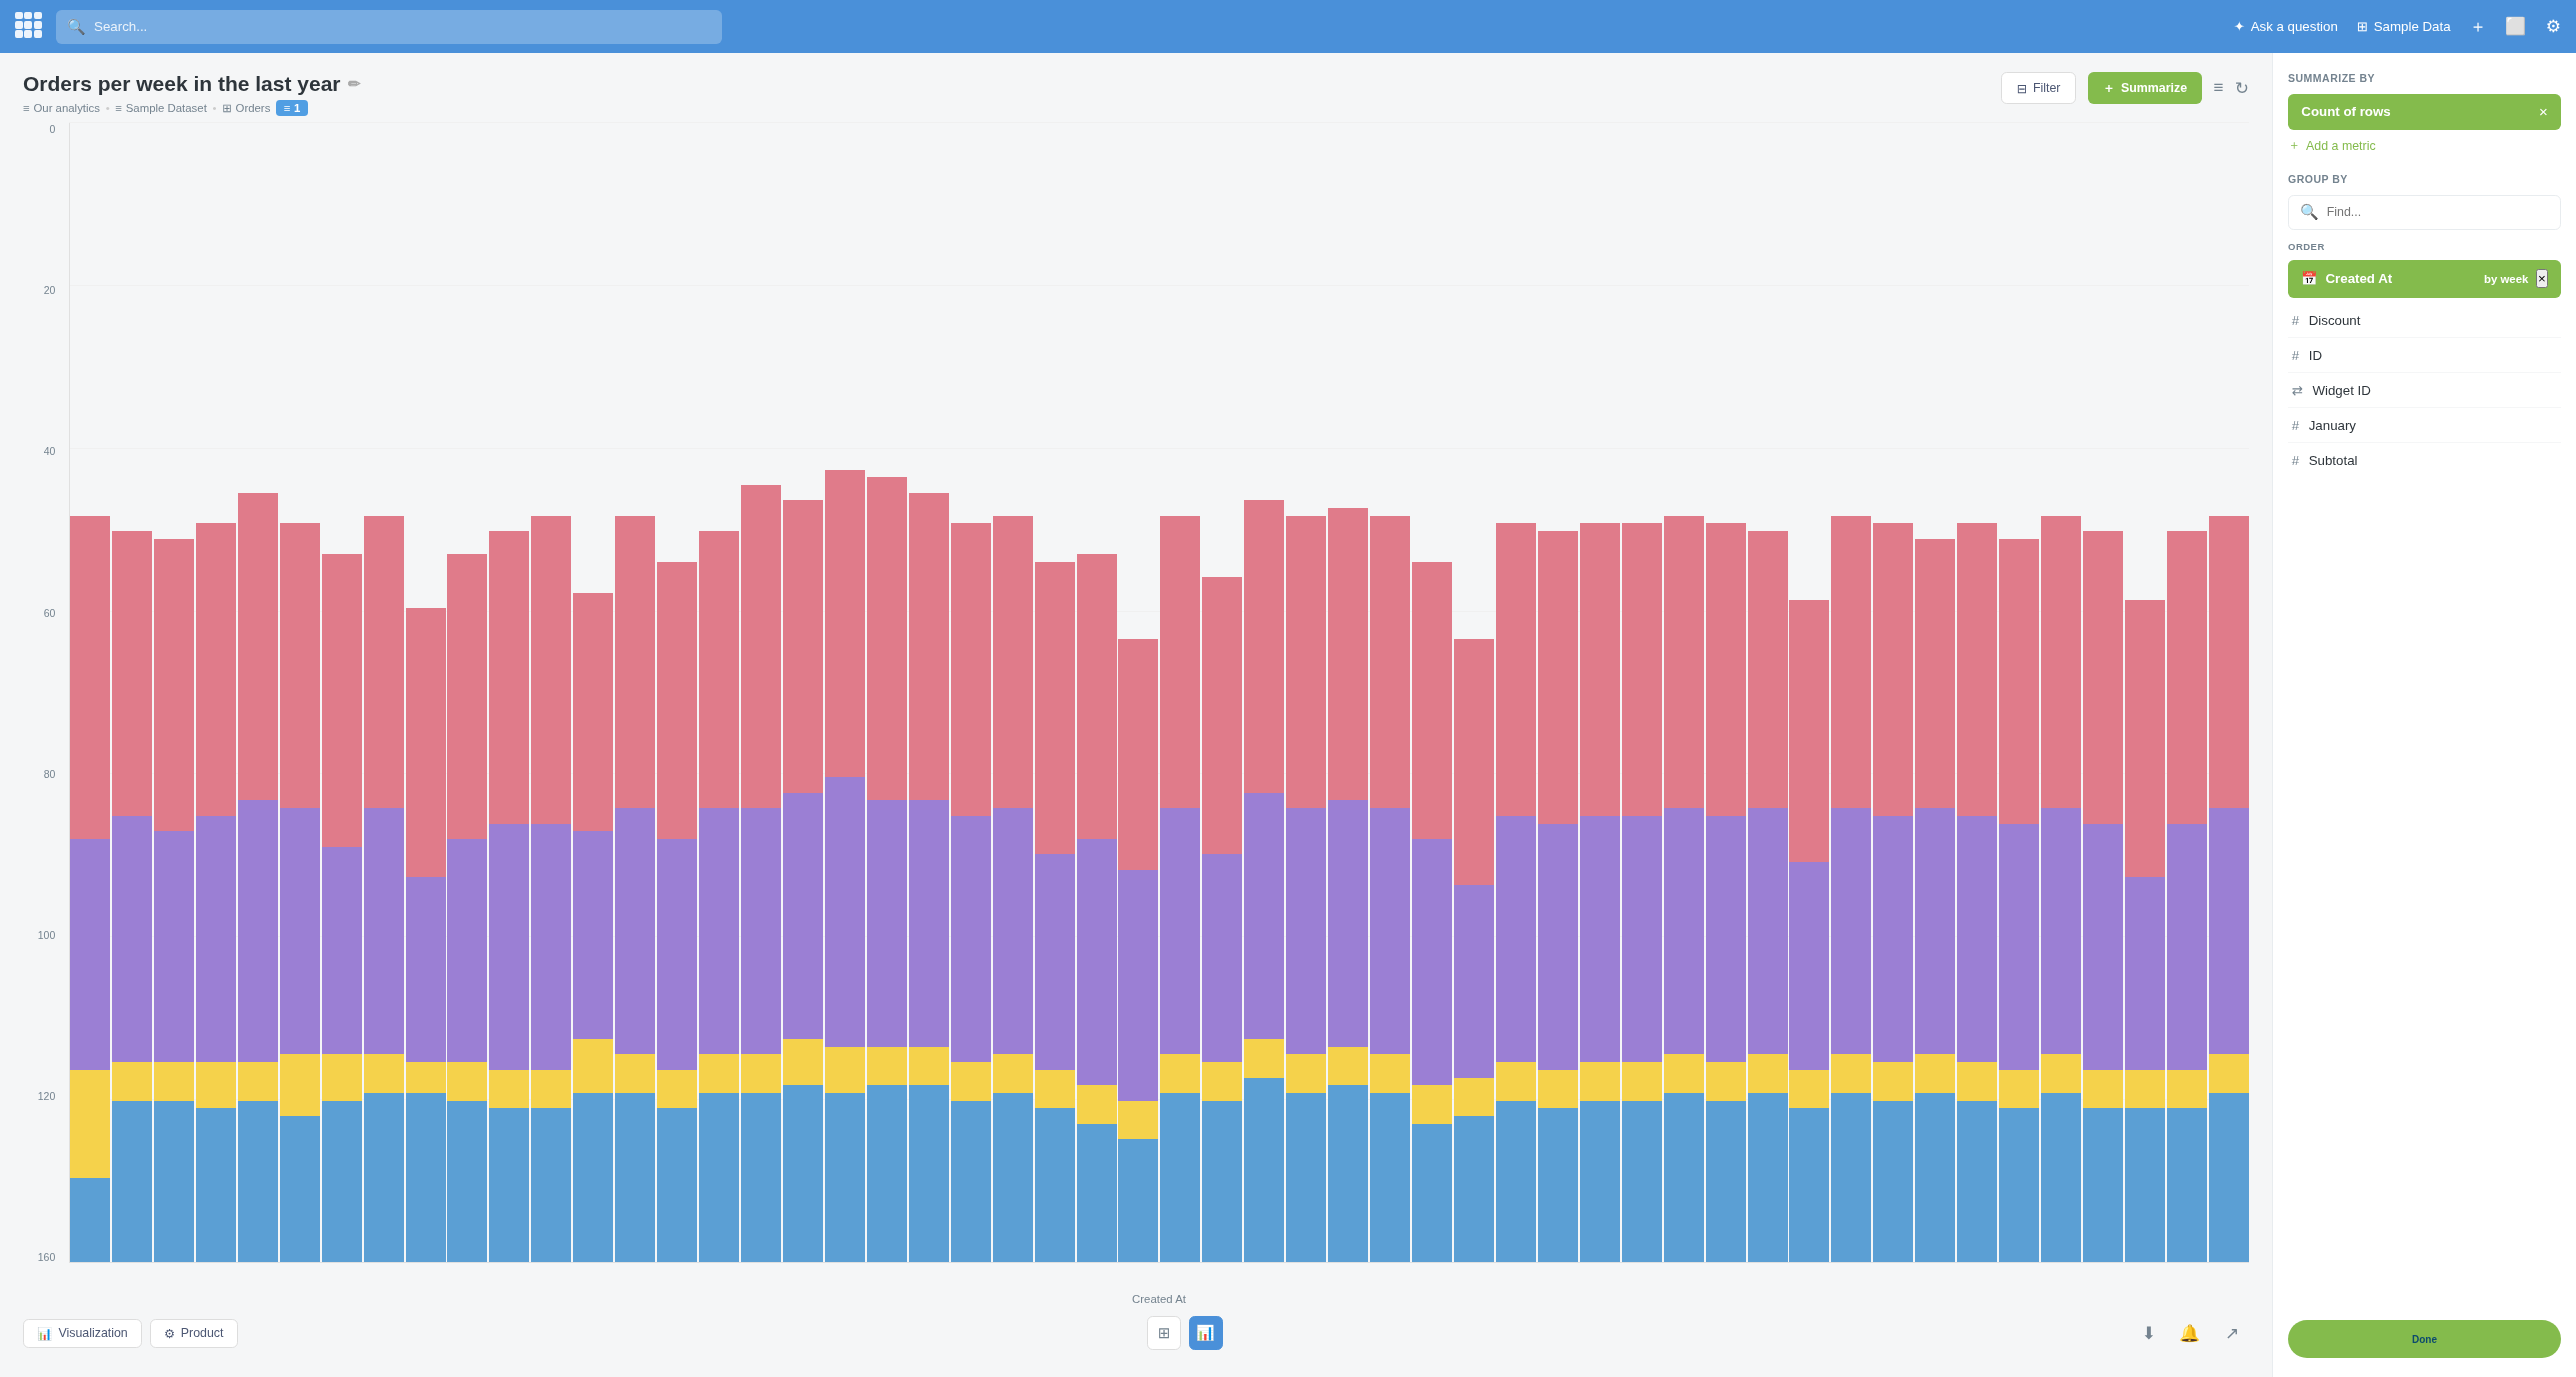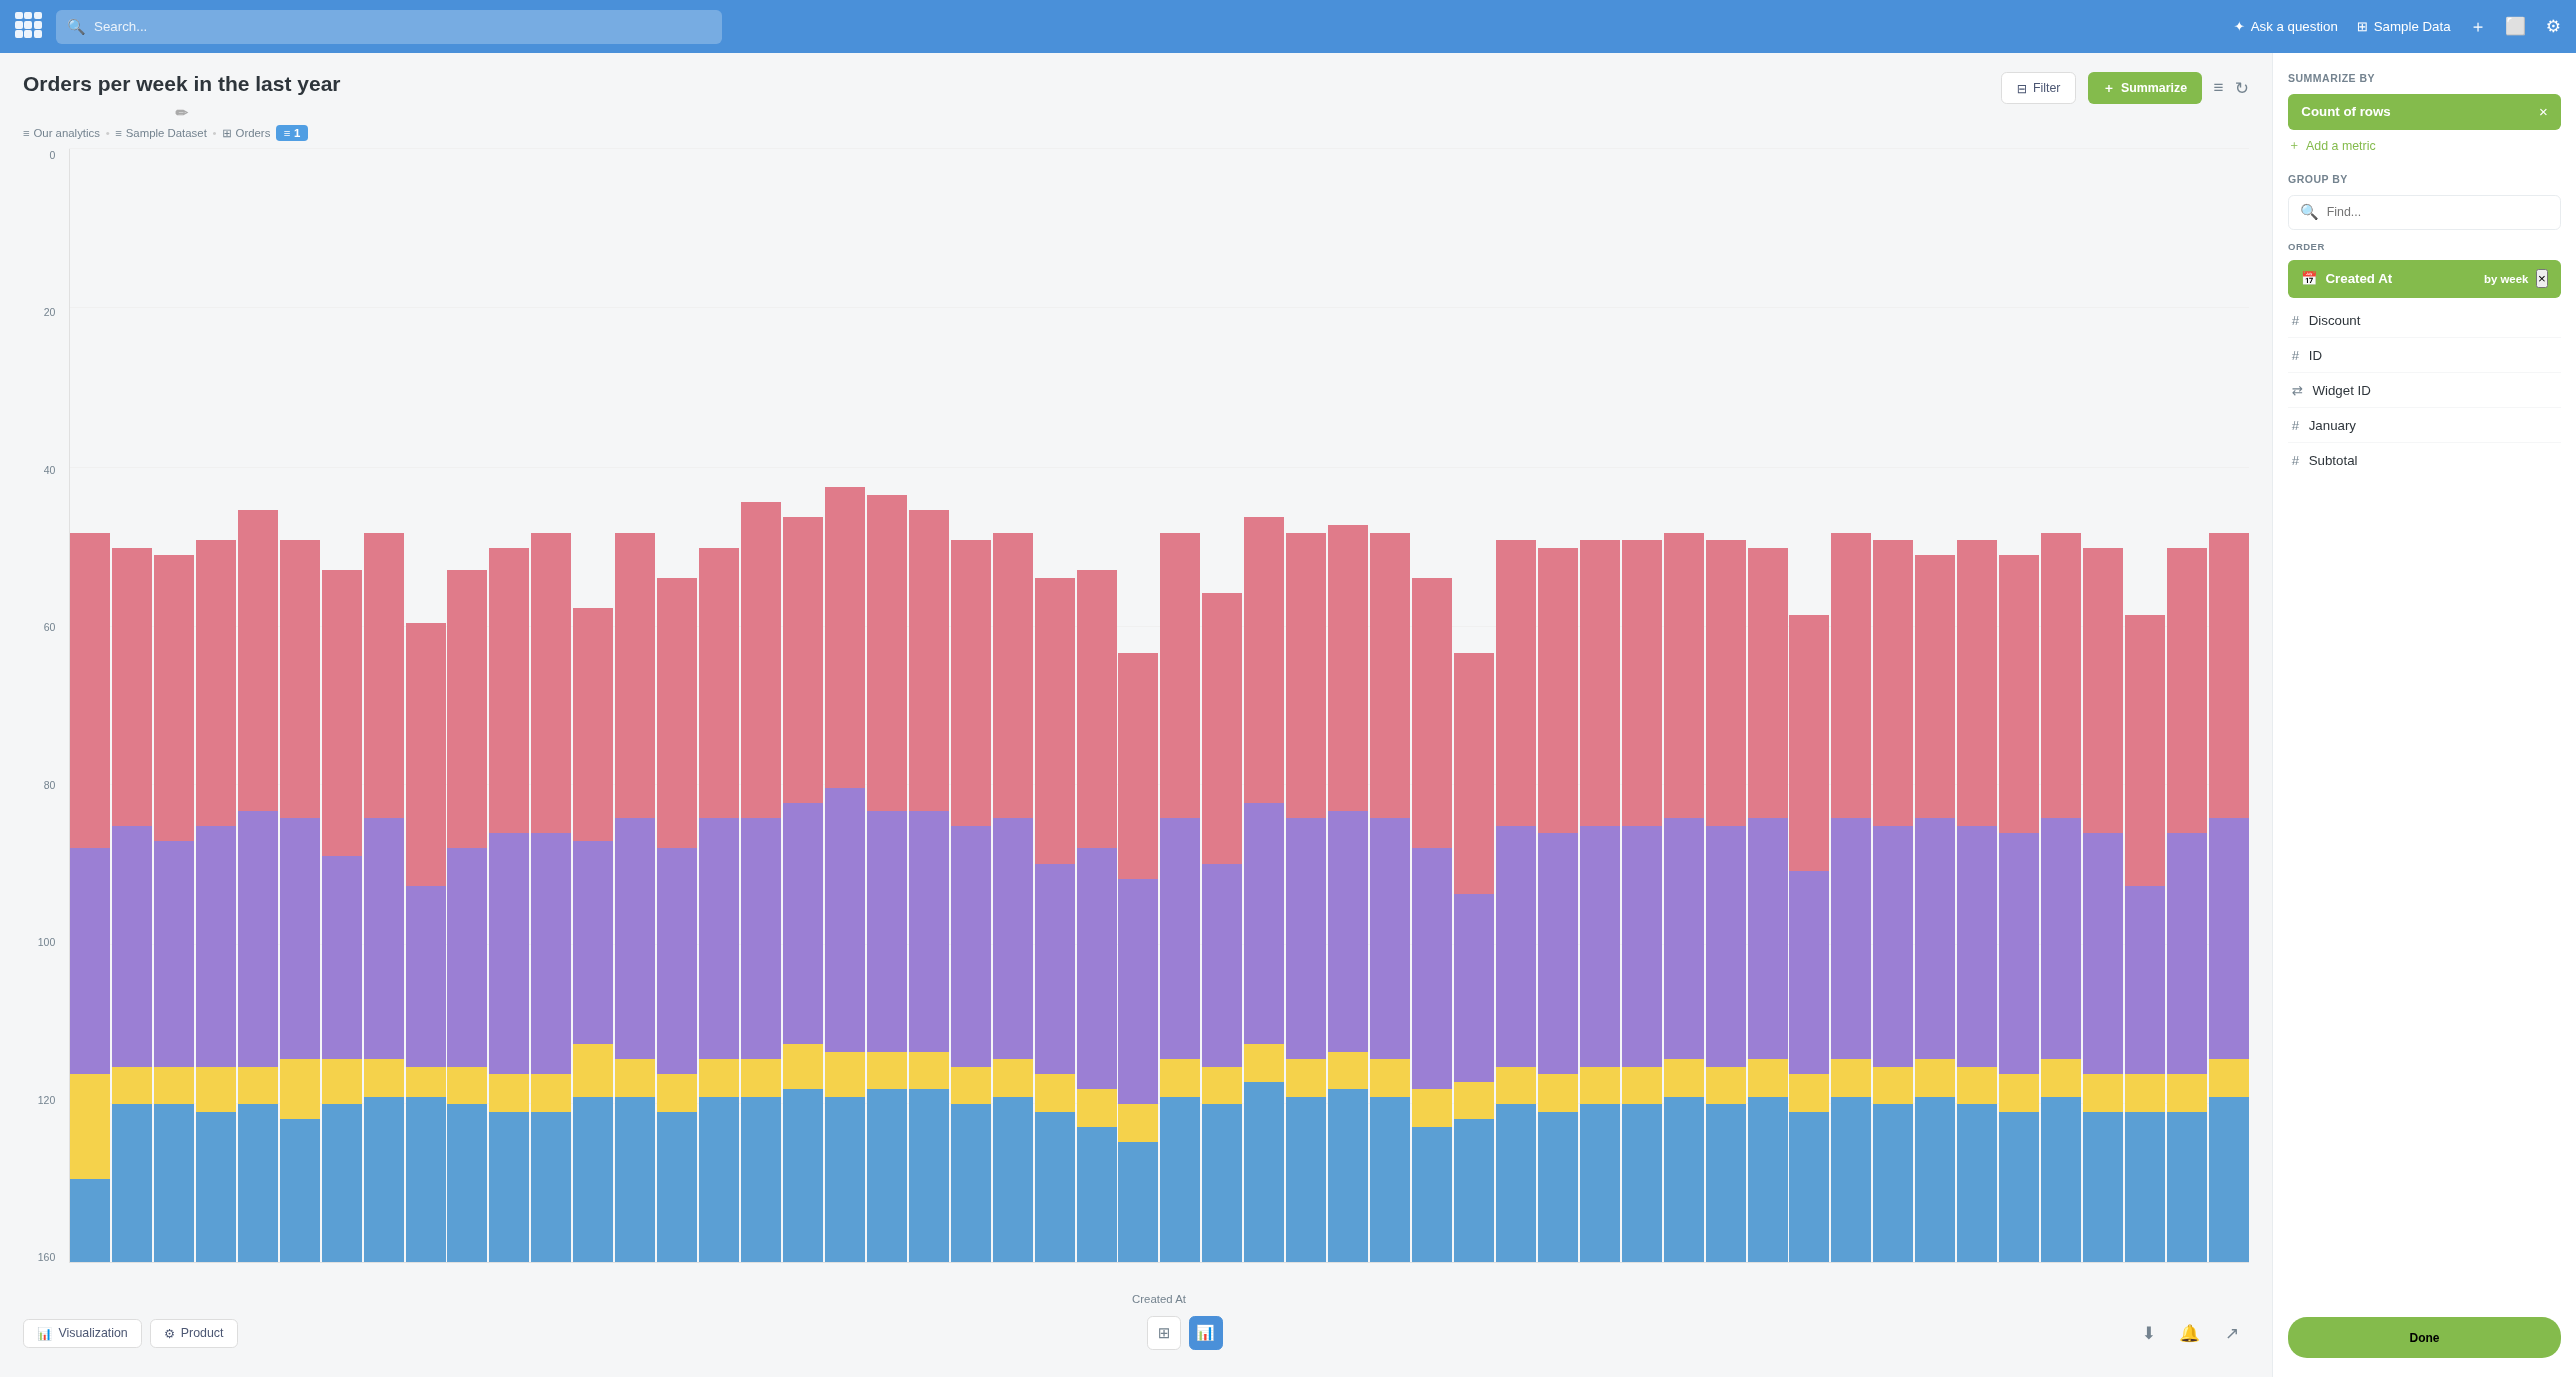--- a/index.html
+++ b/index.html
@@ -75,21 +75,20 @@
       margin-bottom: 7.6px;
     }
     .chart-title-section {}
     .chart-title {
       font-size: 21px;
       font-weight: 700;
       color: #2e353b;
       display: flex;
       align-items: center;
       gap: 7.6px;
-      flex-direction: column;
     }
     .edit-icon { color: #aaa; font-size: 15px; cursor: pointer; }
     .breadcrumb {
       display: flex;
       align-items: center;
       gap: 5.7px;
       margin-top: 3.8px;
       font-size: 11.4px;
       color: #74838f;
     }
@@ -329,26 +328,26 @@
       font-size: 13.3px;
       color: #2e353b;
       cursor: pointer;
       border-bottom: 1px solid #f5f6f7;
     }
     .group-item:last-child { border-bottom: none; }
     .hash-icon { color: #74838f; font-size: 13.3px; }
     .share-icon { color: #74838f; font-size: 13.3px; }
     .done-btn {
       background: #84bb4c;
-      color: #000000;
+      color: #0c4a6e;
       border: none;
       border-radius: 19px;
       padding: 13.3px;
       width: 100%;
-      font-size: 12px;
+      font-size: 10px;
       font-weight: 600;
       cursor: pointer;
       margin-top: auto;
     }
 
     
     .grid-lines {
       position: absolute;
       left: 46px; right: 0; top: 0; bottom: 38px;
       pointer-events: none;

